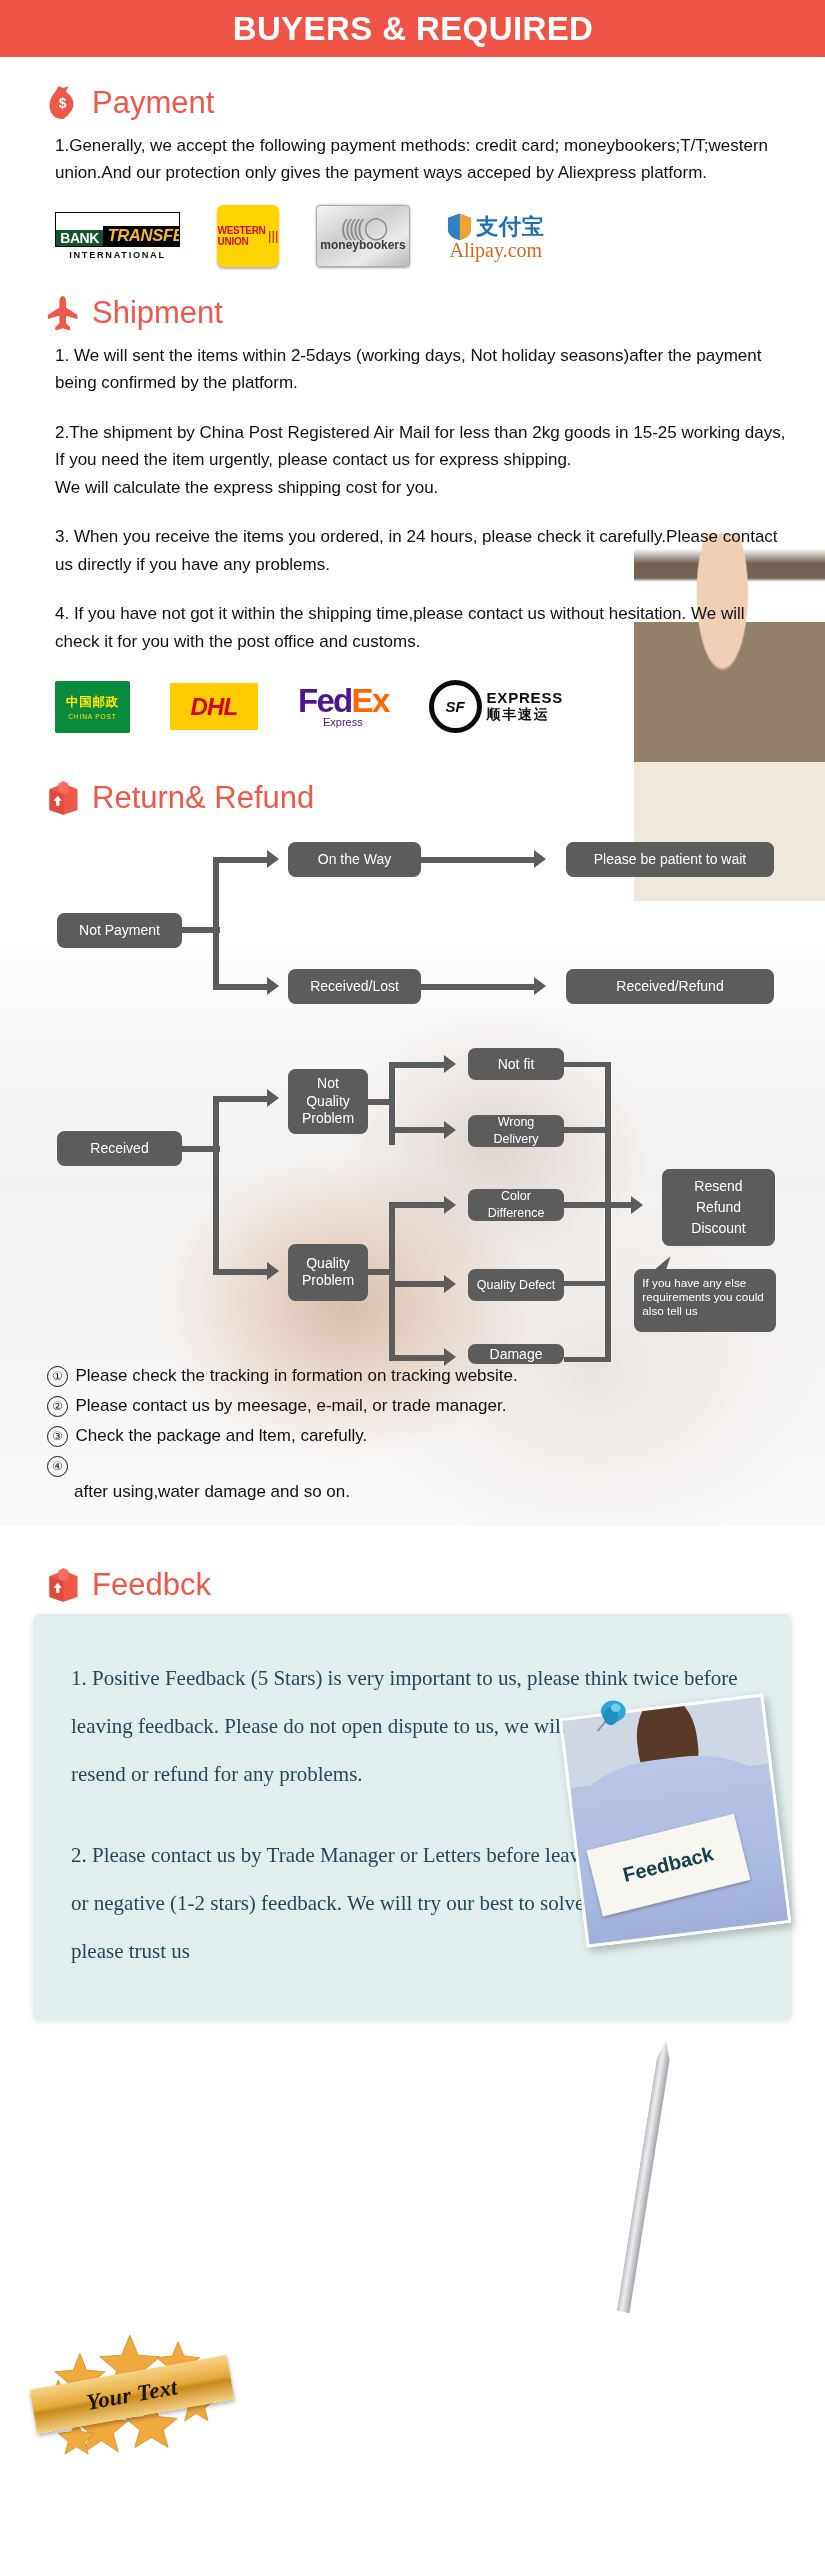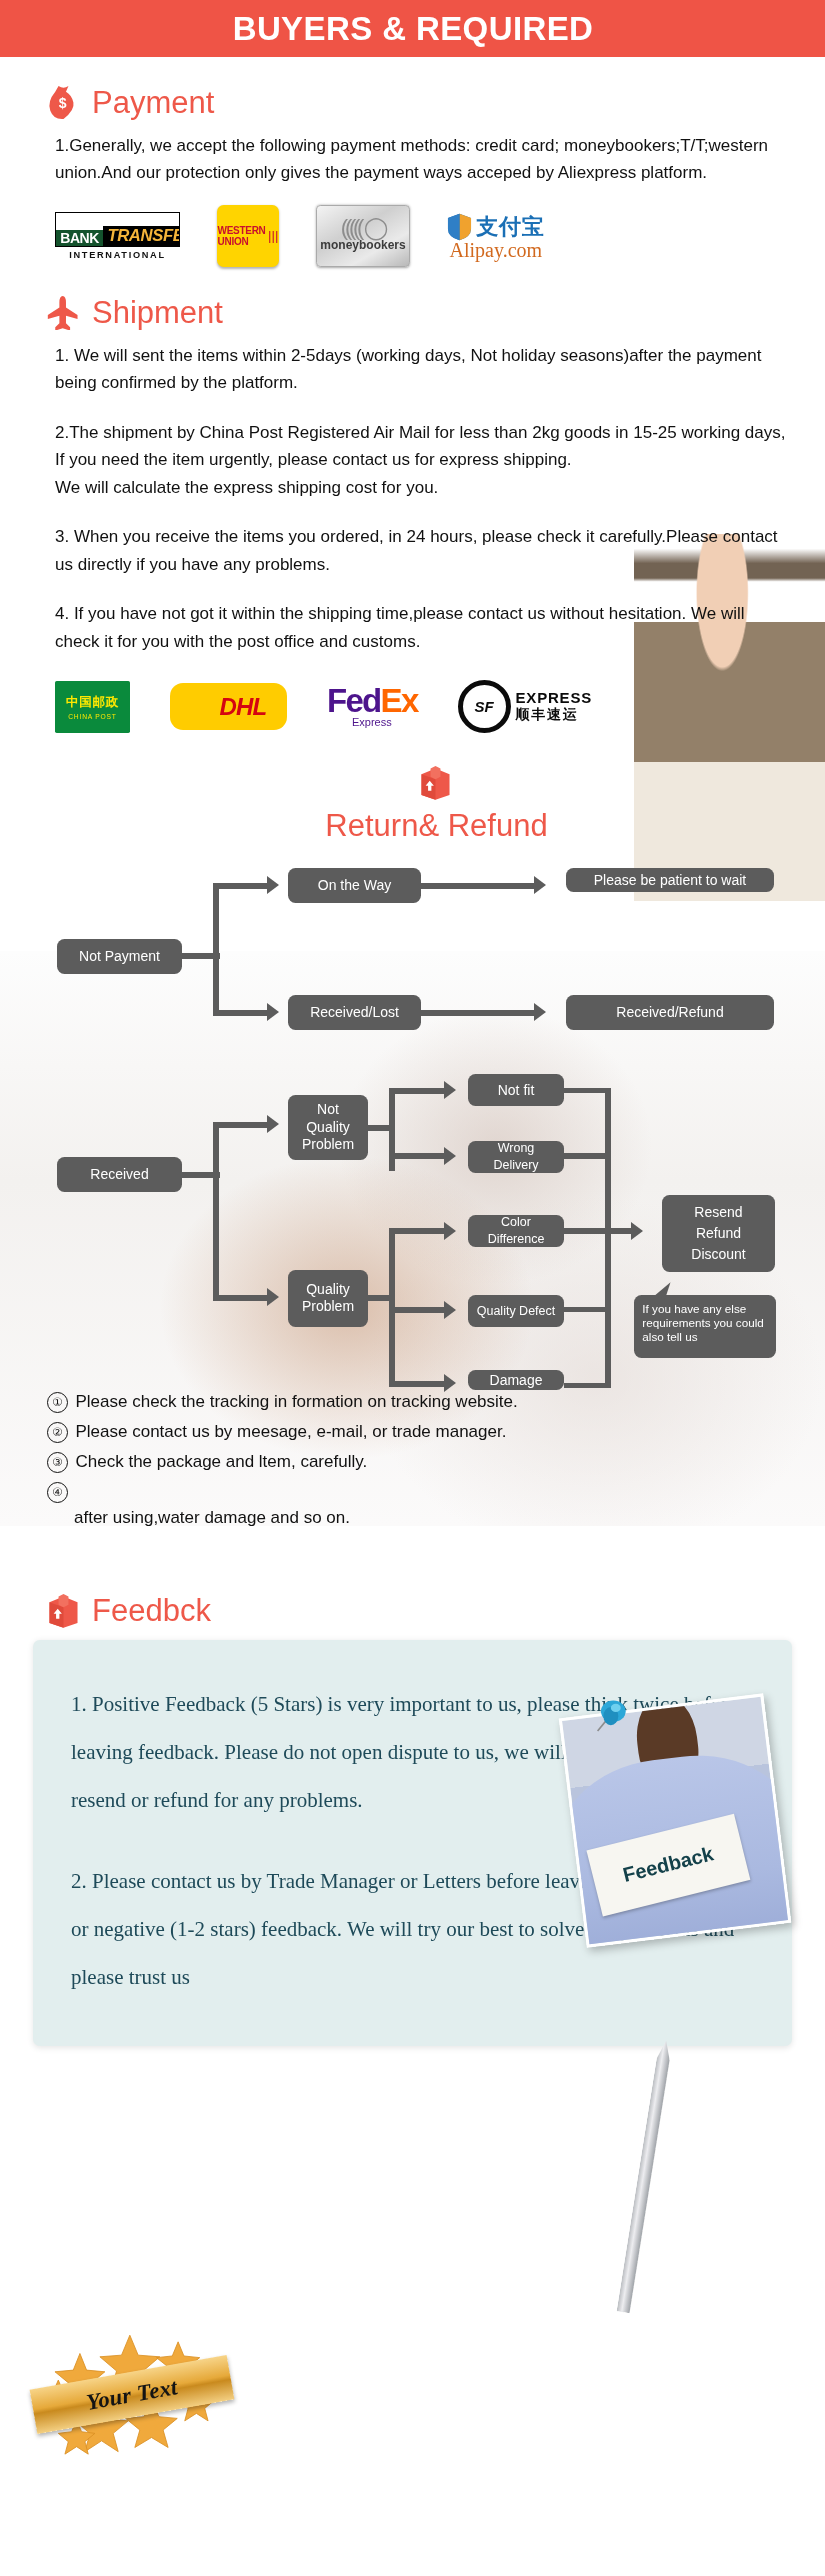--- a/index.html
+++ b/index.html
@@ -125,22 +125,22 @@
   
   .lg-cp{
     width:75px;height:52px;background:#0a8a3c;border-radius:1.7px;
     display:flex;flex-direction:column;align-items:center;justify-content:center;
   }
   .lg-cp .cp1{color:#ffe800;font-size:12.5px;font-weight:bold;letter-spacing:0.8px;}
   .lg-cp .cp2{color:#ffe800;font-size:6.7px;letter-spacing:0.8px;margin-top:1.7px;}
 
   
   .lg-dhl{
-    width:88px;height:47px;background:#ffcc00;border-radius:13px;
-    display:flex;align-items:center;justify-content:center;padding-left:29px;
+    width:88px;height:47px;background:#ffcc00;border-radius:1px;
+    display:flex;align-items:center;justify-content:center;
   }
   .lg-dhl .d{color:#d40511;font-size:24px;font-weight:bold;font-style:italic;letter-spacing:-0.8px;}
 
   
   .lg-fx{display:flex;flex-direction:column;align-items:flex-start;}
   .lg-fx .main{font-size:33px;font-weight:bold;letter-spacing:-1.7px;line-height:.95;}
   .lg-fx .main .a{color:#4d148c;}
   .lg-fx .main .b{color:#ff6600;}
   .lg-fx .sub{color:#4d148c;font-size:11px;margin-left:25px;}
 
@@ -372,37 +372,37 @@
       <span class="oval">SF</span>
       <span>
         <div class="t1">EXPRESS</div>
         <div class="t2">顺丰速运</div>
       </span>
     </div>
   </div>
 
   <div class="handshake-photo photo"></div>
 
-  <div class="sec-head" style="position:relative;z-index:4;margin-top:32px;flex-direction:column;">
+  <div class="sec-head" style="position:relative;z-index:4;margin-top:47px;">
     <span class="ico">
       <svg viewBox="0 0 40 42" width="33" height="35">
         <path d="M3 11 L20 4 L37 11 L37 36 L20 42 L3 36 Z" fill="#ee5849"></path>
         <path d="M3 11 L20 17 L20 42 L3 36 Z" fill="#e04a3b"></path>
         <path d="M14 4 L14 14 L20 17 L26 14 L26 4 L20 1 Z" fill="#f2705f"></path>
         <path d="M11 31 l0 -6 l-3 0 l5 -6 l5 6 l-3 0 l0 6 z" fill="#fff"></path>
       </svg>
     </span>
     <span class="label">Return&amp; Refund</span>
   </div>
 
   <div class="flow-wrap">
 
     <div class="fc-box" style="left:57px;top:86px;width:125px;height:35px;">Not Payment</div>
     <div class="fc-box" style="left:288px;top:15px;width:133px;height:35px;">On the Way</div>
-    <div class="fc-box" style="left:566px;top:15px;width:208px;height:24px;">Please be patient to wait</div>
+    <div class="fc-box" style="left:566px;top:15px;width:208px;height:35px;">Please be patient to wait</div>
     <div class="fc-box" style="left:288px;top:142px;width:133px;height:35px;">Received/Lost</div>
     <div class="fc-box" style="left:566px;top:142px;width:208px;height:35px;">Received/Refund</div>
 
     <div class="fc-line" style="left:182px;top:100px;width:38px;height:5.8px;"></div>
     <div class="fc-line" style="left:213px;top:30px;width:5.8px;height:133px;"></div>
     <div class="fc-line" style="left:213px;top:30px;width:58px;height:5.8px;"></div>
     <div class="fc-arrow" style="left:267px;top:23px;"></div>
     <div class="fc-line" style="left:213px;top:157px;width:58px;height:5.8px;"></div>
     <div class="fc-arrow" style="left:267px;top:150px;"></div>
     <div class="fc-line" style="left:421px;top:30px;width:117px;height:5.8px;"></div>

